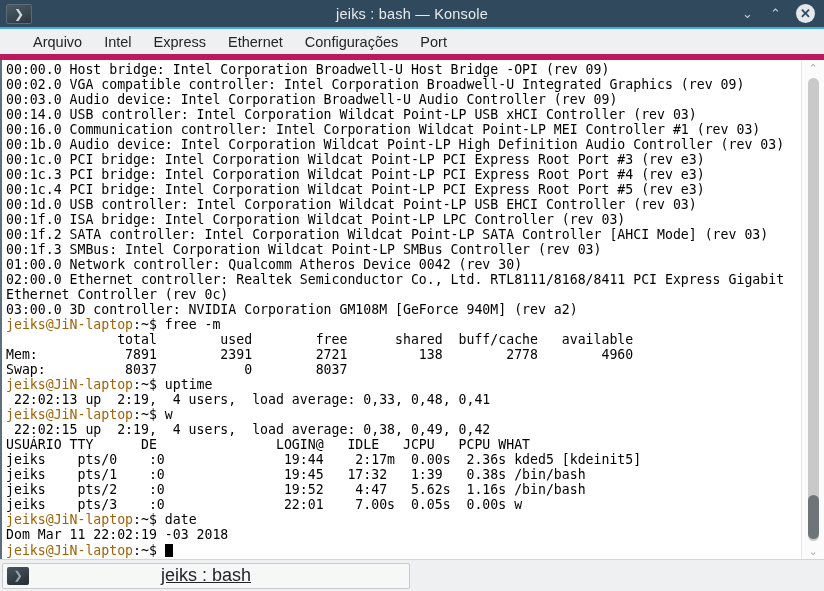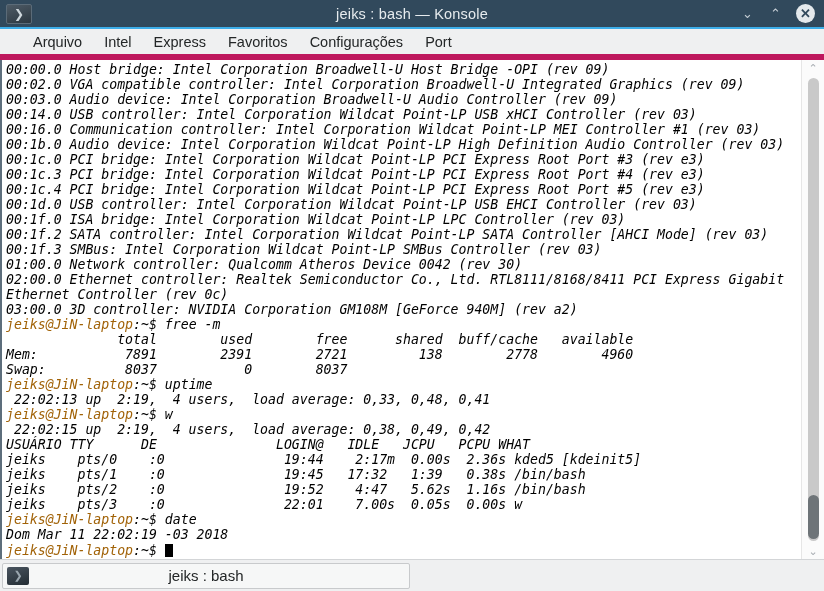--- a/index.html
+++ b/index.html
@@ -91,21 +91,20 @@
   .terminal {
     flex: 1 1 auto;
     background: #ffffff;
     color: #000000;
     font-family: "DejaVu Sans Mono", "Liberation Mono", monospace;
     font-size: 13.2px;
     line-height: 15.02px;
     padding: 2px 0 0 4px;
     white-space: pre;
     overflow: hidden;
-    font-style: italic;
   }
   .terminal .ln { display: block; height: 15.02px; }
   .prompt-user { color: #a16207; }
   .cursor {
     display: inline-block;
     width: 8px; height: 13px;
     background: #000;
     vertical-align: -2px;
   }
 
@@ -161,22 +160,23 @@
     width: 22px; height: 18px;
     margin-left: 4px;
     background: linear-gradient(160deg,#4a5560,#232c33);
     border-radius: 2px;
     display: flex; align-items: center; justify-content: center;
     color: #9aa6ae; font-size: 11px; line-height: 1;
   }
   .tab-label {
     position: absolute; left: 0; right: 0;
     text-align: center;
-    font-size: 15px; color: #232627;
+    font-size: 18px; color: #232627;
     pointer-events: none;
+    text-decoration: underline;
   }
 </style>
 </head>
 <body>
 
 <div class="window">
 
   <div class="titlebar">
     <div class="title-icon">❯</div>
     <div class="title-text">jeiks : bash — Konsole</div>
@@ -184,21 +184,21 @@
       <div class="tb-btn">⌄</div>
       <div class="tb-btn">⌃</div>
       <div class="tb-close">✕</div>
     </div>
   </div>
 
   <div class="menubar">
     <div class="menu-item">Arquivo</div>
     <div class="menu-item">Intel</div>
     <div class="menu-item">Express</div>
-    <div class="menu-item">Favoritos</div>
+    <div class="menu-item">Ethernet</div>
     <div class="menu-item">Configurações</div>
     <div class="menu-item">Port</div>
   </div>
 
   <div class="term-wrap">
     <div class="terminal" id="terminal"><div class="ln">00:00.0 Host bridge: Intel Corporation Broadwell-U Host Bridge -OPI (rev 09)</div><div class="ln">00:02.0 VGA compatible controller: Intel Corporation Broadwell-U Integrated Graphics (rev 09)</div><div class="ln">00:03.0 Audio device: Intel Corporation Broadwell-U Audio Controller (rev 09)</div><div class="ln">00:14.0 USB controller: Intel Corporation Wildcat Point-LP USB xHCI Controller (rev 03)</div><div class="ln">00:16.0 Communication controller: Intel Corporation Wildcat Point-LP MEI Controller #1 (rev 03)</div><div class="ln">00:1b.0 Audio device: Intel Corporation Wildcat Point-LP High Definition Audio Controller (rev 03)</div><div class="ln">00:1c.0 PCI bridge: Intel Corporation Wildcat Point-LP PCI Express Root Port #3 (rev e3)</div><div class="ln">00:1c.3 PCI bridge: Intel Corporation Wildcat Point-LP PCI Express Root Port #4 (rev e3)</div><div class="ln">00:1c.4 PCI bridge: Intel Corporation Wildcat Point-LP PCI Express Root Port #5 (rev e3)</div><div class="ln">00:1d.0 USB controller: Intel Corporation Wildcat Point-LP USB EHCI Controller (rev 03)</div><div class="ln">00:1f.0 ISA bridge: Intel Corporation Wildcat Point-LP LPC Controller (rev 03)</div><div class="ln">00:1f.2 SATA controller: Intel Corporation Wildcat Point-LP SATA Controller [AHCI Mode] (rev 03)</div><div class="ln">00:1f.3 SMBus: Intel Corporation Wildcat Point-LP SMBus Controller (rev 03)</div><div class="ln">01:00.0 Network controller: Qualcomm Atheros Device 0042 (rev 30)</div><div class="ln">02:00.0 Ethernet controller: Realtek Semiconductor Co., Ltd. RTL8111/8168/8411 PCI Express Gigabit</div><div class="ln">Ethernet Controller (rev 0c)</div><div class="ln">03:00.0 3D controller: NVIDIA Corporation GM108M [GeForce 940M] (rev a2)</div><div class="ln"><span class="prompt-user">jeiks@JiN-laptop</span><span>:~$ </span><span>free -m</span></div><div class="ln">              total        used        free      shared  buff/cache   available</div><div class="ln">Mem:           7891        2391        2721         138        2778        4960</div><div class="ln">Swap:          8037           0        8037</div><div class="ln"><span class="prompt-user">jeiks@JiN-laptop</span><span>:~$ </span><span>uptime</span></div><div class="ln"> 22:02:13 up  2:19,  4 users,  load average: 0,33, 0,48, 0,41</div><div class="ln"><span class="prompt-user">jeiks@JiN-laptop</span><span>:~$ </span><span>w</span></div><div class="ln"> 22:02:15 up  2:19,  4 users,  load average: 0,38, 0,49, 0,42</div><div class="ln">USUÁRIO TTY      DE               LOGIN@   IDLE   JCPU   PCPU WHAT</div><div class="ln">jeiks    pts/0    :0               19:44    2:17m  0.00s  2.36s kded5 [kdeinit5]</div><div class="ln">jeiks    pts/1    :0               19:45   17:32   1:39   0.38s /bin/bash</div><div class="ln">jeiks    pts/2    :0               19:52    4:47   5.62s  1.16s /bin/bash</div><div class="ln">jeiks    pts/3    :0               22:01    7.00s  0.05s  0.00s w</div><div class="ln"><span class="prompt-user">jeiks@JiN-laptop</span><span>:~$ </span><span>date</span></div><div class="ln">Dom Mar 11 22:02:19 -03 2018</div><div class="ln"><span class="prompt-user">jeiks@JiN-laptop</span><span>:~$ </span><span></span><span class="cursor"></span></div></div>
 
     <div class="scrollbar">
       <div class="sb-arrow">⌃</div>
       <div class="sb-track">

